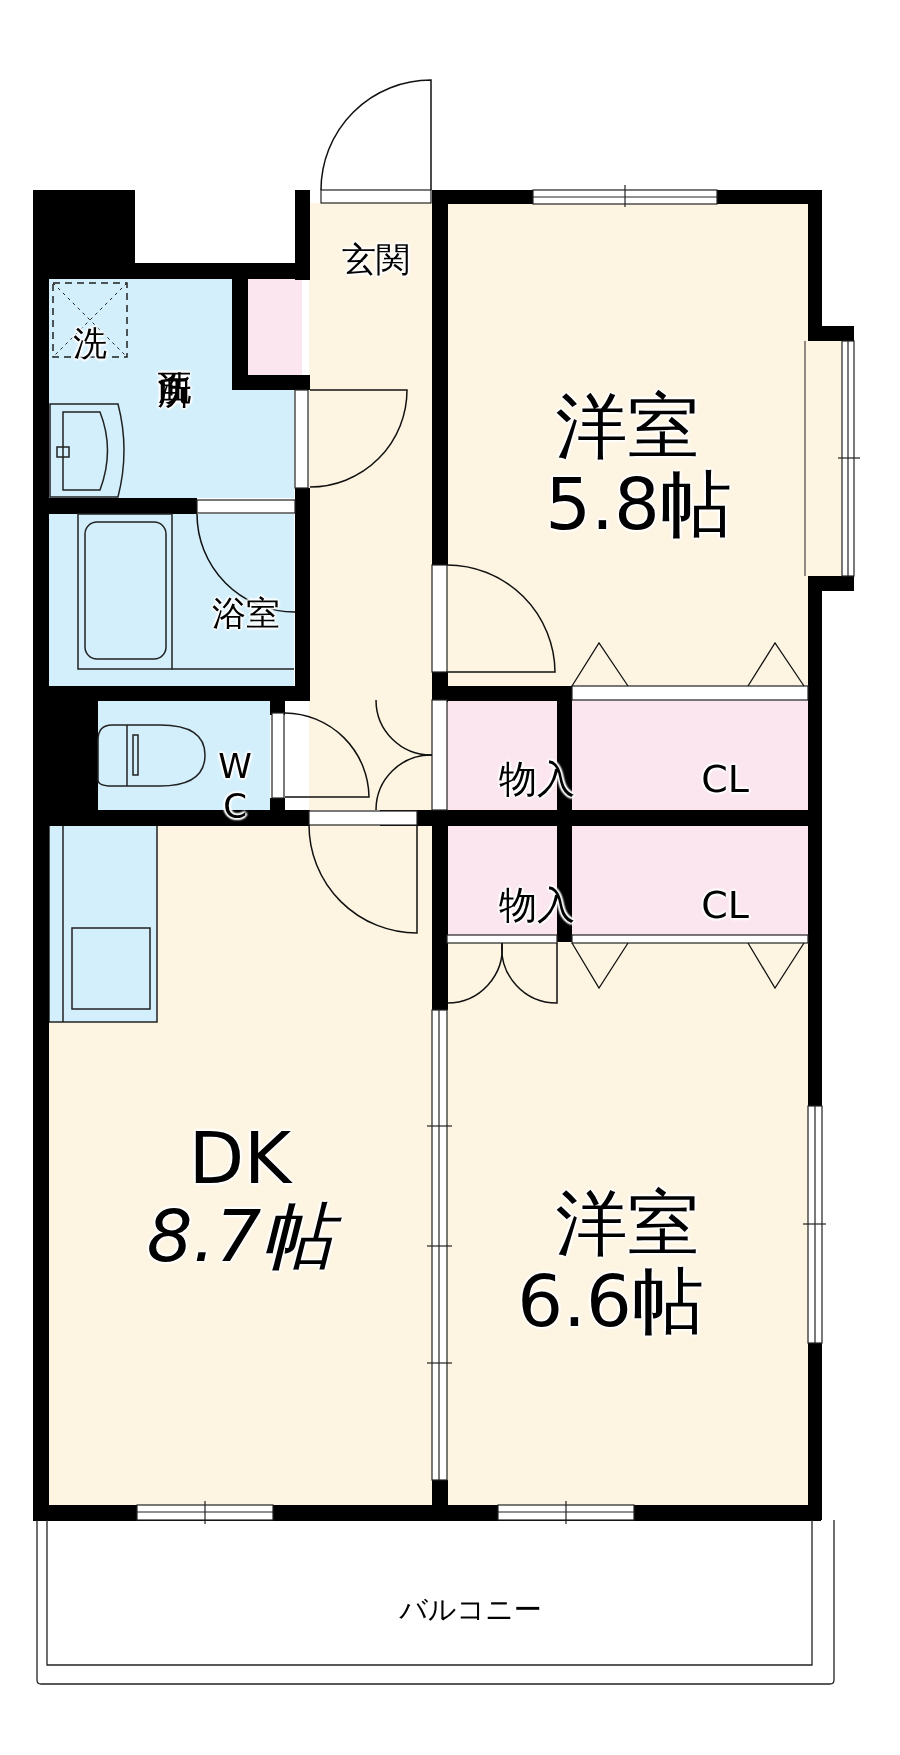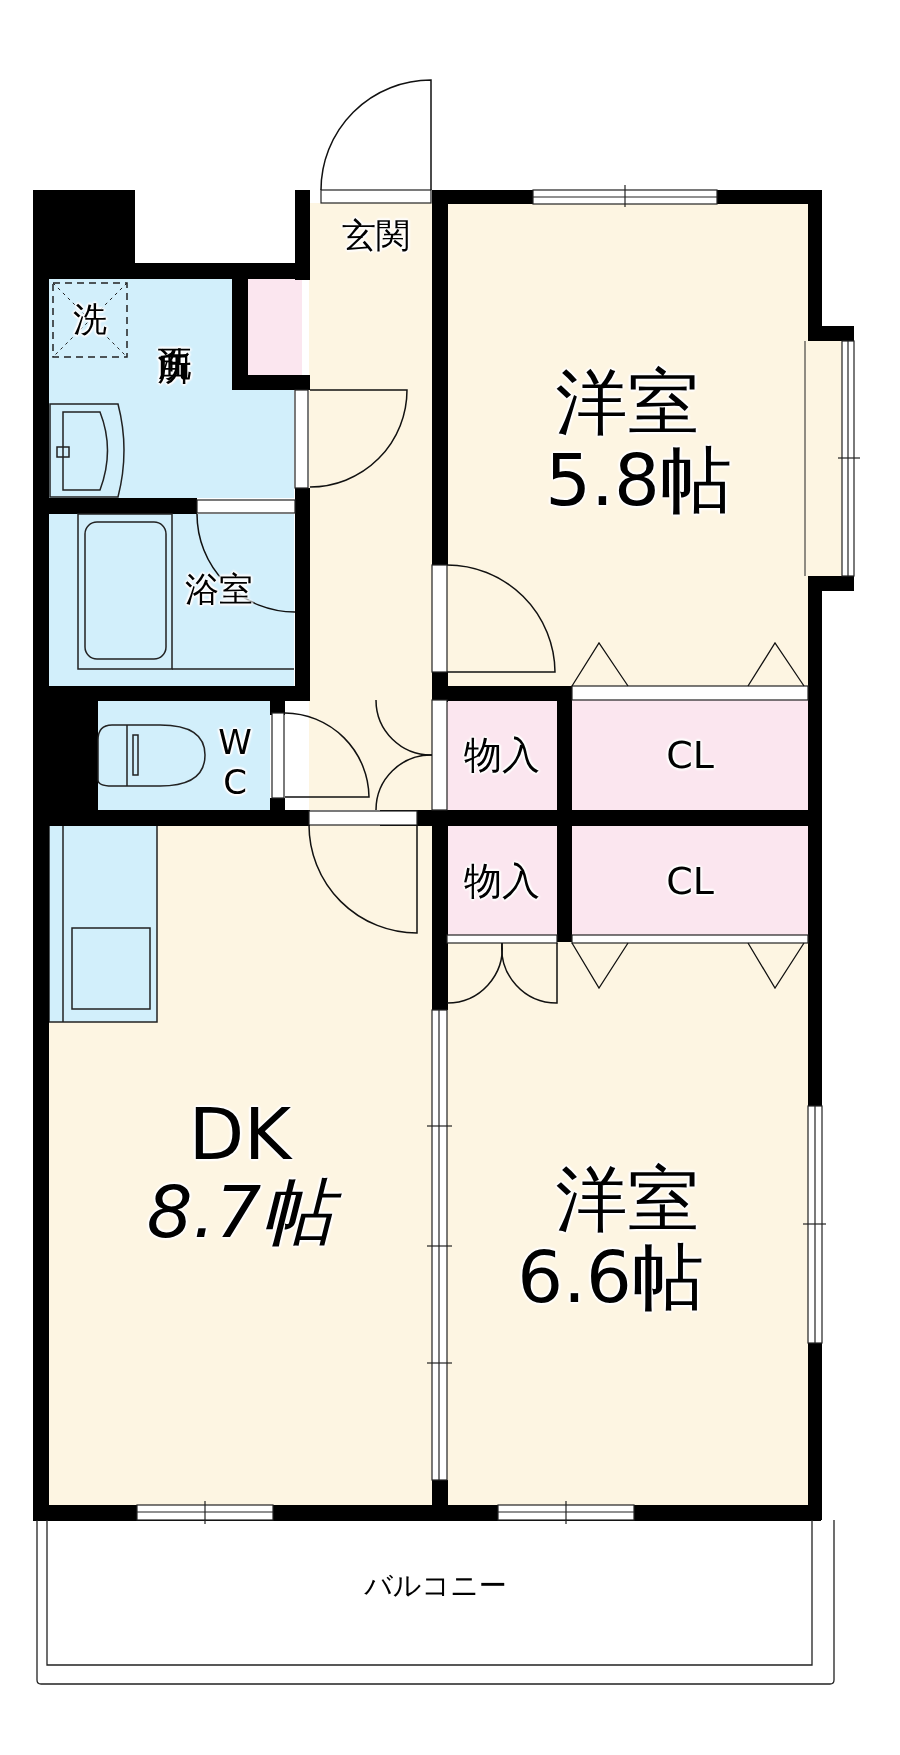--- a/index.html
+++ b/index.html
@@ -1,21 +1,21 @@
 <!DOCTYPE html>
 <html><head>
 <meta charset="utf-8">
 <style>
   html, body { margin: 0; padding: 0; background: #ffffff; }
   body { width: 900px; height: 1755px; position: relative; overflow: hidden; font-family: "DejaVu Sans", "Liberation Sans", sans-serif; }
   #plan { position: absolute; left: 0; top: 0; }
   .lbl { position: absolute; color: #000; text-align: center; white-space: nowrap; line-height: 1;
-         text-shadow: 0 0 3px #fff, 0 0 3px #fff, 2px 0 2px #fff, -2px 0 2px #fff, 0 2px 2px #fff, 0 -2px 2px #fff; }
+         text-shadow: 0 0 3px #fff, 0 0 3px #fff, 2px 0 2px #fff, -2px 0 2px #fff, 0 2px 2px #fff, 0 -2px 2px #fff; margin-top: 24px; }
   .big { font-size: 72px; line-height: 78px; }
-  .mid { font-size: 38px; }
+  .mid { font-size: 38px; padding-left: 35px; }
   .sm  { font-size: 34px; }
   .vert { writing-mode: vertical-rl; letter-spacing: 2px; }
 </style>
 </head>
 <body>
 
 <svg id="plan" width="900" height="1755" viewBox="0 0 900 1755" xmlns="http://www.w3.org/2000/svg">
 
   <rect x="447" y="203" width="361" height="484" fill="#fdf5e2"></rect>
 
@@ -183,21 +183,21 @@
     <path d="M47 1520 L47 1665 L812 1665 L812 1520"></path>
   </g>
 </svg>
 
 <div class="lbl sm" style="left:321px; top:218px; width:110px;">玄関</div>
 
 <div class="lbl sm" style="left:53px; top:302px; width:74px;">洗</div>
 
 <div class="lbl sm vert" style="left:158px; top:320px;">洗面所</div>
 
-<div class="lbl sm" style="left:169px; top:572px; width:100px;">浴室</div>
+<div class="lbl sm" style="left:196px; top:572px; width:100px;">浴室</div>
 
 <div class="lbl sm" style="left:215px; top:725px; width:40px;">W</div>
 <div class="lbl sm" style="left:215px; top:765px; width:40px;">C</div>
 
 <div class="lbl big" style="left:447px; top:363px; width:361px;">洋室</div>
 <div class="lbl big" style="left:458px; top:441px; width:361px;">5.8帖</div>
 
 <div class="lbl mid" style="left:447px; top:736px; width:110px;">物入</div>
 <div class="lbl mid" style="left:572px; top:736px; width:236px;">CL</div>
 <div class="lbl mid" style="left:447px; top:862px; width:110px;">物入</div>

